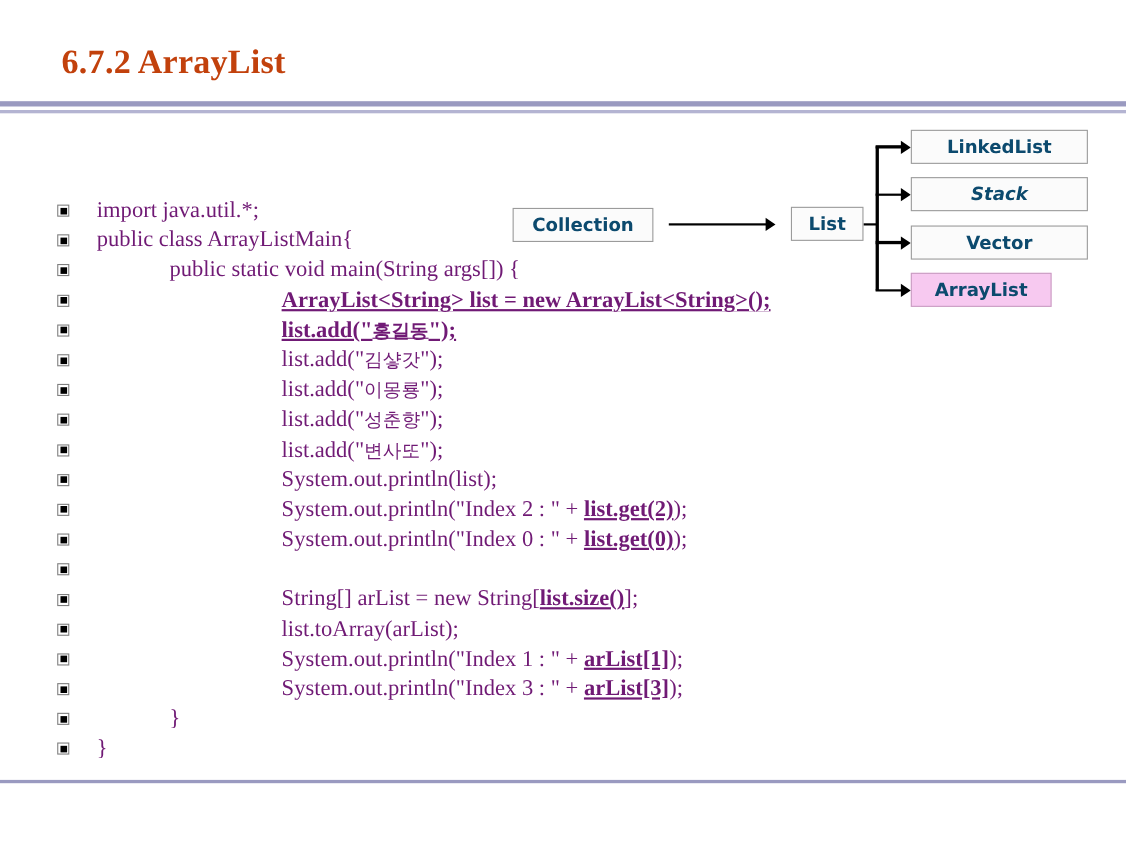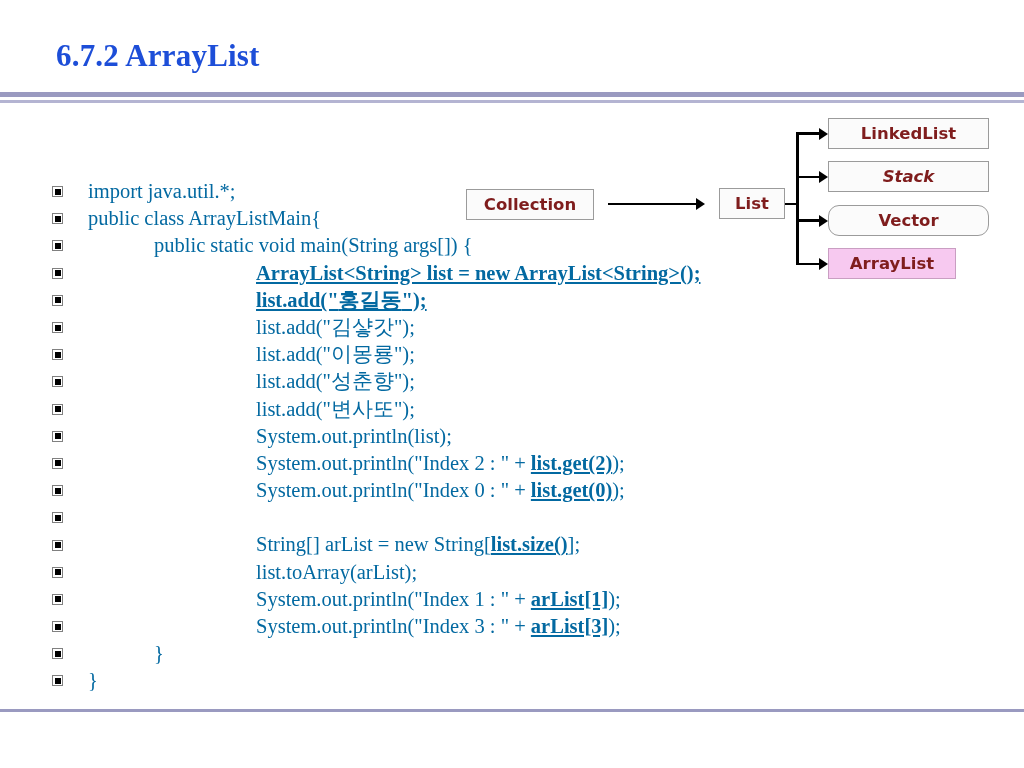--- a/index.html
+++ b/index.html
@@ -18,21 +18,21 @@
 
   
   #slide-title {
     position: absolute;
     left: 56px;
     top: 38px;
     font-family: "Liberation Serif", "DejaVu Serif", serif;
     font-weight: bold;
     font-size: 31px;
     letter-spacing: 0.2px;
-    color: #1d4ed8;
+    color: #c2410c;
     white-space: nowrap;
   }
 
   
   .rule-top-thick {
     position: absolute;
     left: 0;
     top: 92px;
     width: 1024px;
     height: 5px;
@@ -100,57 +100,57 @@
     top: 1.5px;
     right: 1.5px;
     bottom: 1.5px;
     background: #000000;
   }
   .code-text {
     font-family: "Liberation Serif", "DejaVu Serif", serif;
     font-size: 20.5px;
     line-height: 27.2px;
     white-space: pre;
-    color: #0369a1;
+    color: #701a75;
   }
   .ind0 { padding-left: 14px; }
   .ind1 { padding-left: 80px; }
   .ind2 { padding-left: 182px; }
   .hl { font-weight: bold; text-decoration: underline; text-align: right; }
-  .ko { font-family: Liberation Serif, serif; font-size: 21px; }
+  .ko { font-family: Liberation Serif, serif; font-size: 17px; }
 
   
   #hierarchy {
     position: absolute;
     left: 455px;
     top: 105px;
     width: 560px;
     height: 190px;
   }
   .node {
     position: absolute;
     box-sizing: border-box;
     border: 1.5px solid #9b9b9b;
     background: #fbfbfb;
     font-family: "DejaVu Sans", "Liberation Sans", sans-serif;
     font-weight: bold;
     font-size: 16.5px;
-    color: #7f1d1d;
+    color: #0c4a6e;
     display: flex;
     align-items: center;
     justify-content: center;
     white-space: nowrap;
   }
   .node.highlight { background: #f7c9f0; border-color: #c99ec2; }
 
   .n-collection { left: 11px;  top: 84px;  width: 128px; height: 31px; }
   .n-list       { left: 264px; top: 83px;  width: 66px;  height: 31px; }
   .n-linked     { left: 373px; top: 13px;  width: 161px; height: 31px; }
   .n-stack      { left: 373px; top: 56px;  width: 161px; height: 31px; font-style: italic; }
-  .n-vector     { left: 373px; top: 100px; width: 161px; height: 31px; border-radius: 11px; }
+  .n-vector     { left: 373px; top: 100px; width: 161px; height: 31px; }
   .n-arraylist  { left: 373px; top: 143px; width: 128px; height: 31px; }
 
   .edge { position: absolute; background: #000000; }
   
   .e-coll-list { left: 153px; top: 97.5px; width: 90px; height: 2.5px; }
   
   .e-list-trunk { left: 316px; top: 97.5px; width: 27px; height: 2.5px; }
   
   .e-trunk { left: 341px; top: 28px; width: 2.5px; height: 131px; }
   

